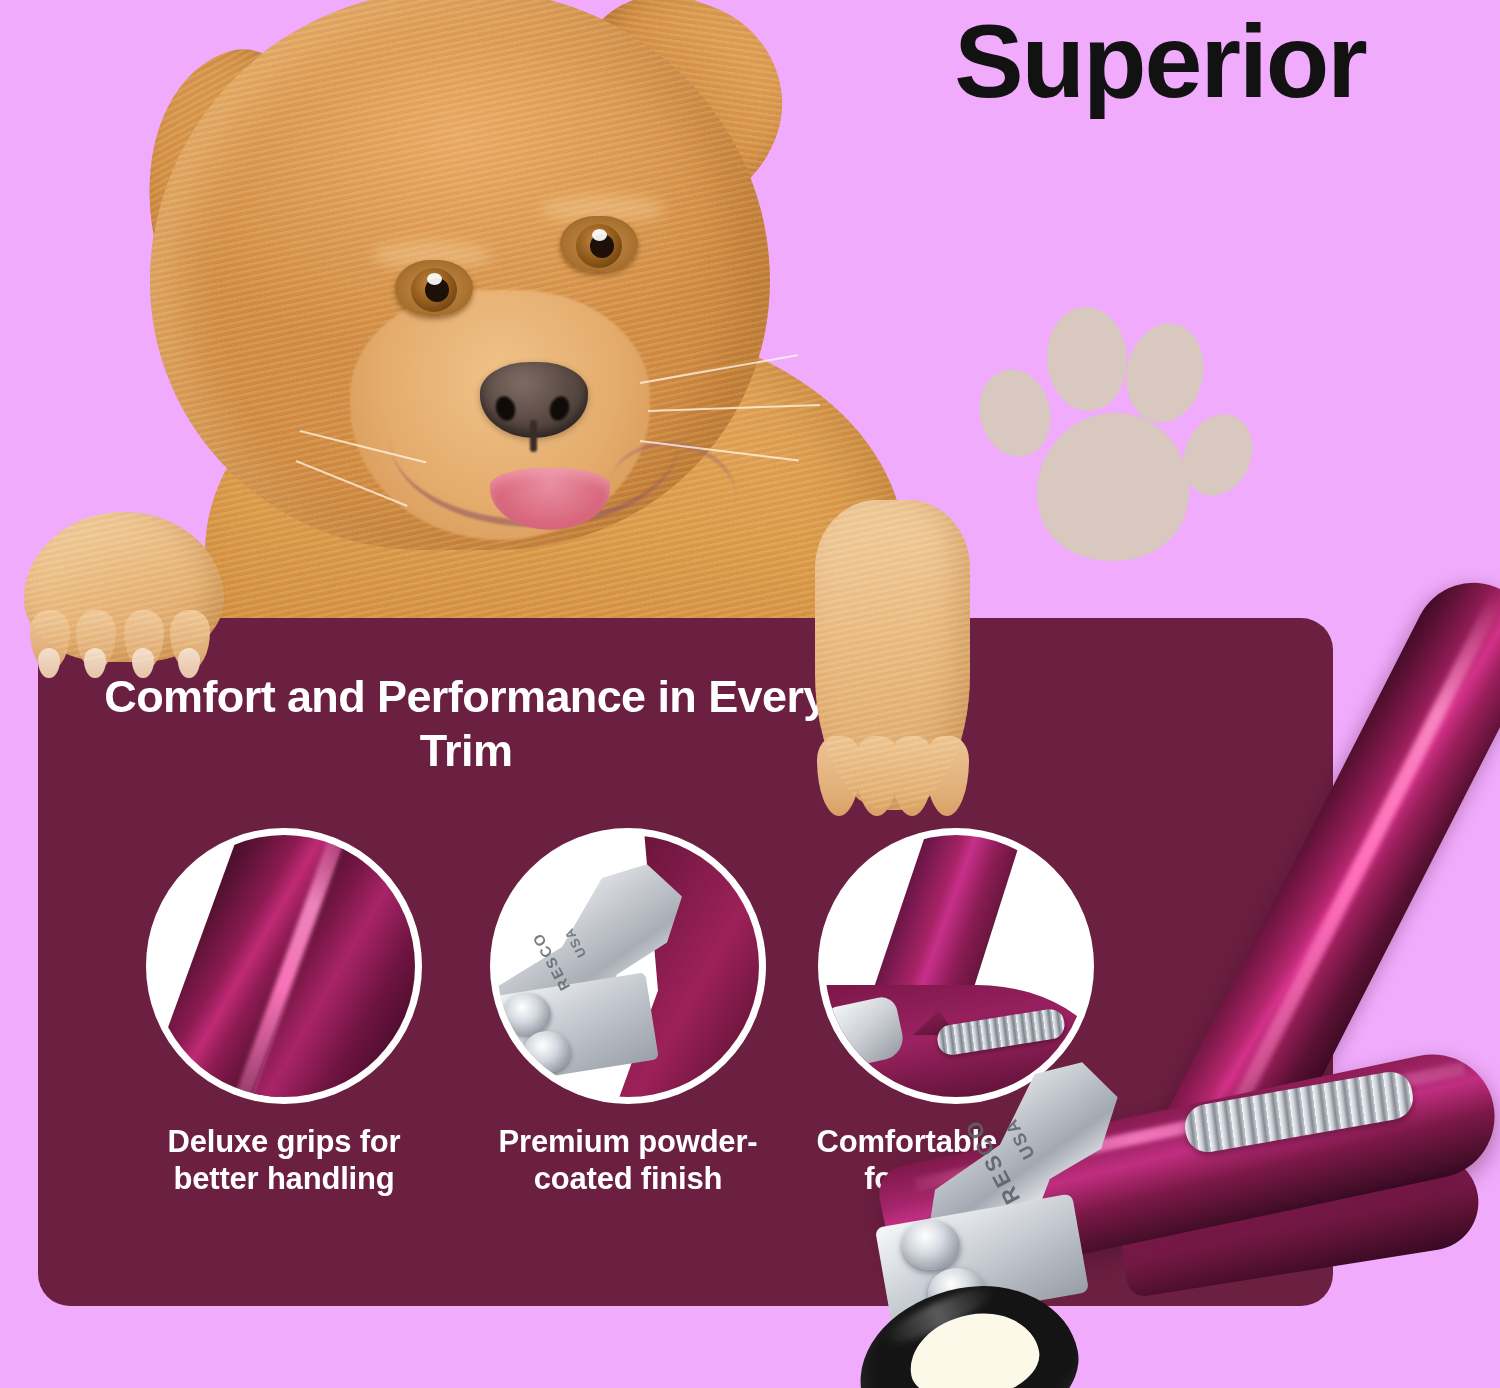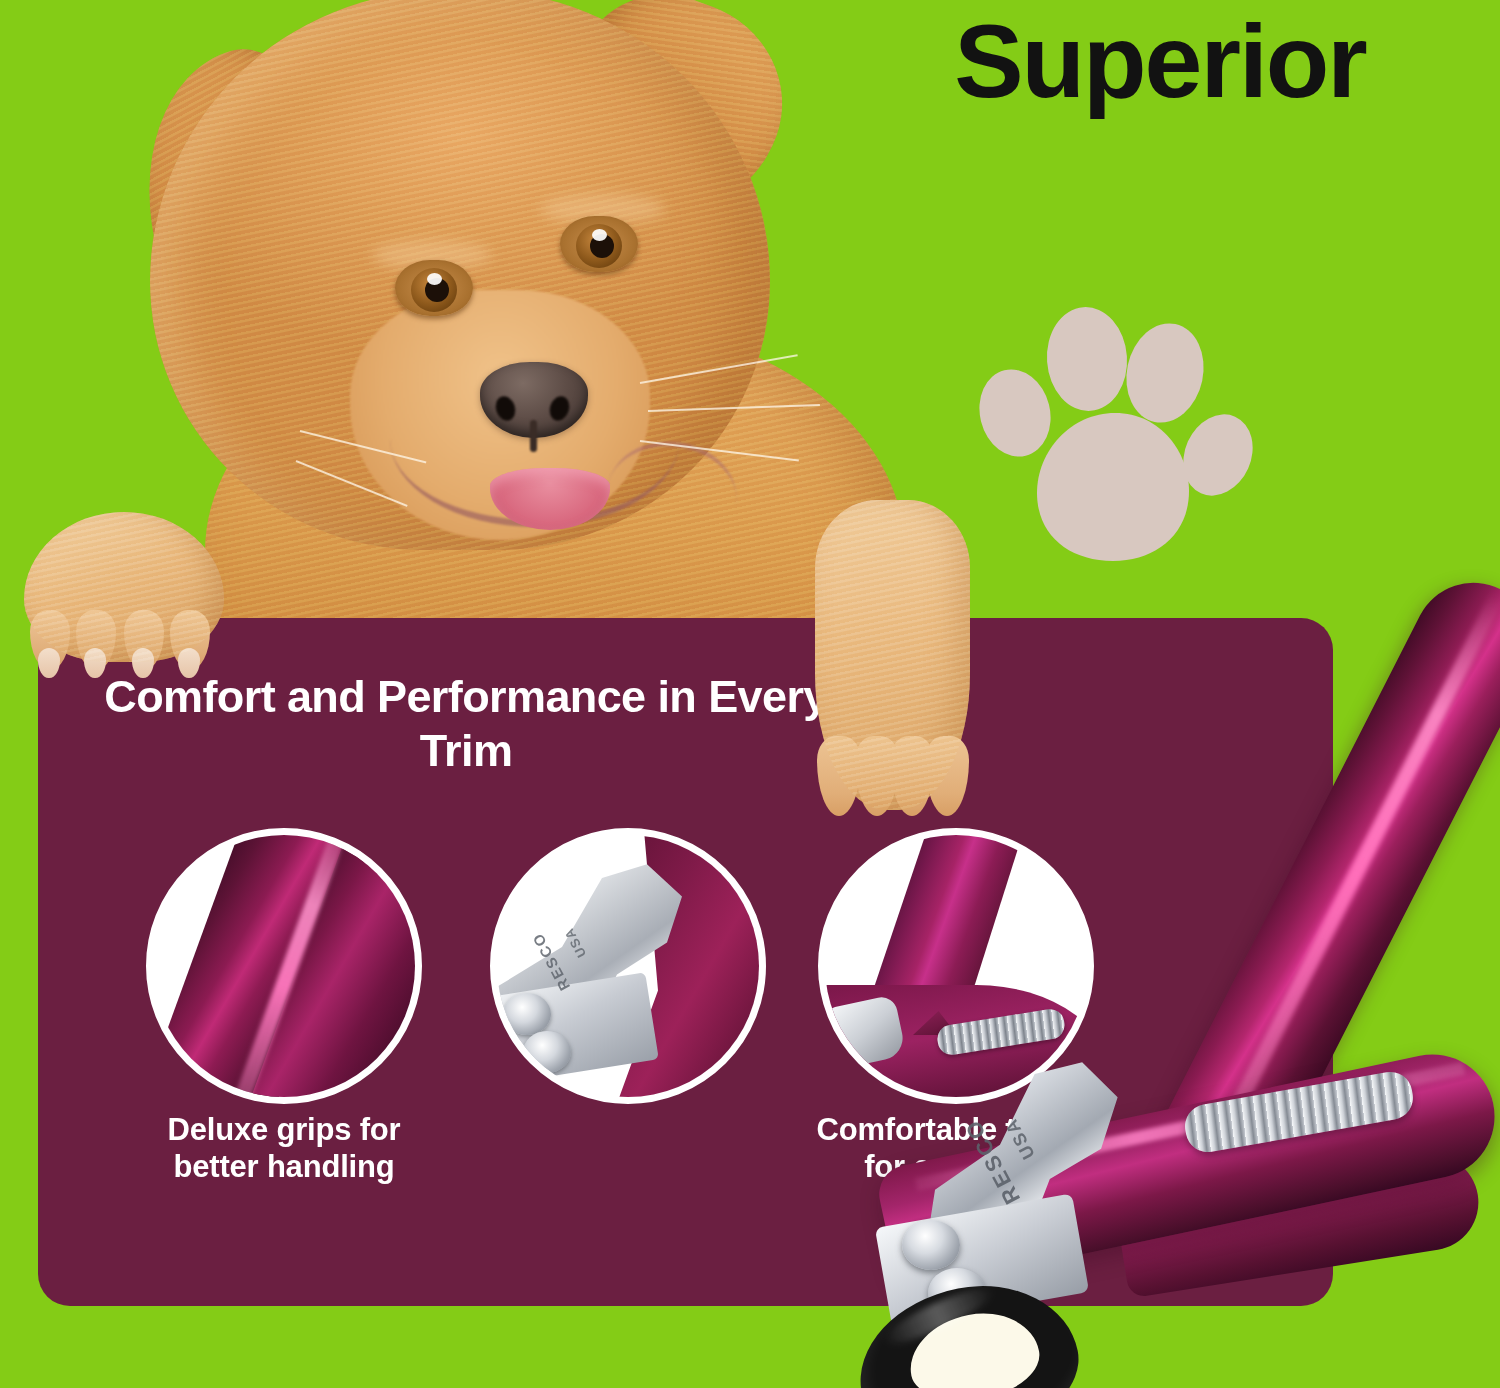--- a/index.html
+++ b/index.html
@@ -2,21 +2,21 @@
 <html><head>
 <meta charset="utf-8">
 <style>
   html,body{margin:0;padding:0;}
   body{
     width:1500px;height:1388px;
     background:#FCF9E9;
     font-family:"Liberation Sans",sans-serif;
     overflow:hidden;
   }
-  .stage{position:relative;width:1500px;height:1388px;overflow:hidden;background:#84cc16;}
+  .stage{position:relative;width:1500px;height:1388px;overflow:hidden;background:#f0abfc;}
 
   
   .headline{position:absolute;left:830px;top:6px;width:660px;text-align:center;}
   .hl-1{
     font-size:104px;font-weight:700;letter-spacing:-2px;
     color:#121212;line-height:1.06;white-space:nowrap;
   }
   .hl-2{
     font-size:98px;font-weight:400;letter-spacing:-1px;
     color:#6D1F46;line-height:1.08;white-space:nowrap;margin-top:-6px;
@@ -185,21 +185,21 @@
   .feat{position:absolute;top:210px;width:300px;text-align:center;}
   .feat-1{left:96px;}
   .feat-2{left:440px;}
   .feat-3{left:768px;}
   .circ{
     width:262px;height:262px;border-radius:50%;margin:0 auto;
     border:7px solid #FFFFFF;background:#FFFFFF;
     overflow:hidden;position:relative;
   }
   .caption{
-    margin-top:8px;color:#FFFFFF;font-size:31px;font-weight:700;
+    margin-top:20px;color:#FFFFFF;font-size:31px;font-weight:700;
     line-height:1.18;letter-spacing:-.2px;
   }
 
   
   .h-bar{
     position:absolute;left:40px;top:-40px;width:128px;height:350px;
     background:linear-gradient(100deg,#3E0C26 0%,#5D1336 16%,#8C1B52 34%,#C02A76 44%,#8E1B53 55%,#5A1234 74%,#380A22 100%);
     transform:rotate(20deg);
   }
   .h-bar2{
@@ -467,20 +467,21 @@
     <div class="feat feat-2">
       <div class="circ">
         <div class="blade-mag"></div>
         <div class="blade-body"></div>
         <div class="blade-plate"></div>
         <div class="rivet rivet-a"></div>
         <div class="rivet rivet-b"></div>
         <div class="blade-stamp">RESCO</div>
         <div class="blade-stamp2">USA</div>
       </div>
+      <div class="caption">Premium powder-coated finish</div>
     </div>
 
     <div class="feat feat-3">
       <div class="circ">
         <div class="c3-arm"></div>
         <div class="c3-low"></div>
         <div class="c3-prong"></div>
         <div class="c3-spring"></div>
         <div class="c3-chrome"></div>
       </div>

